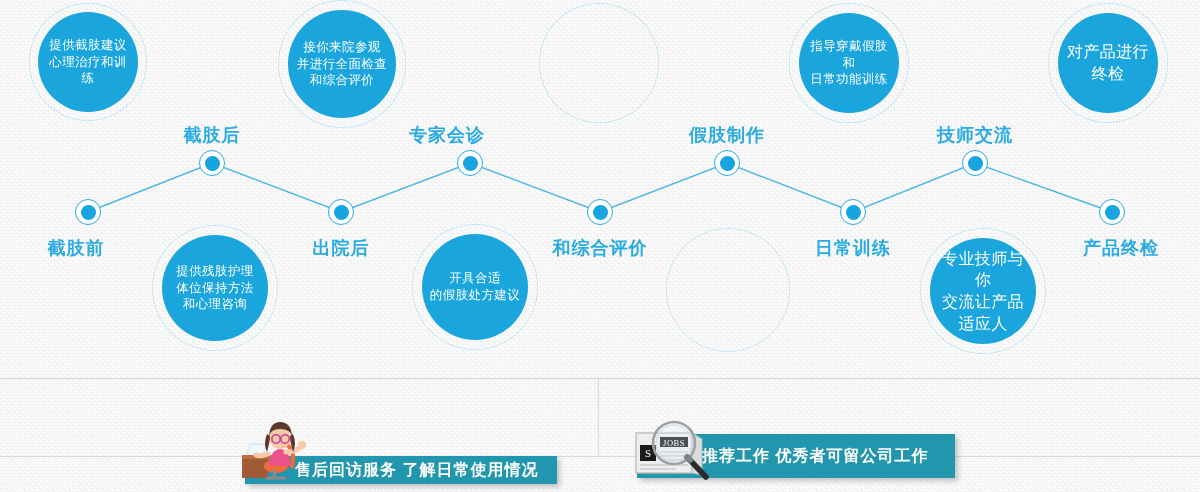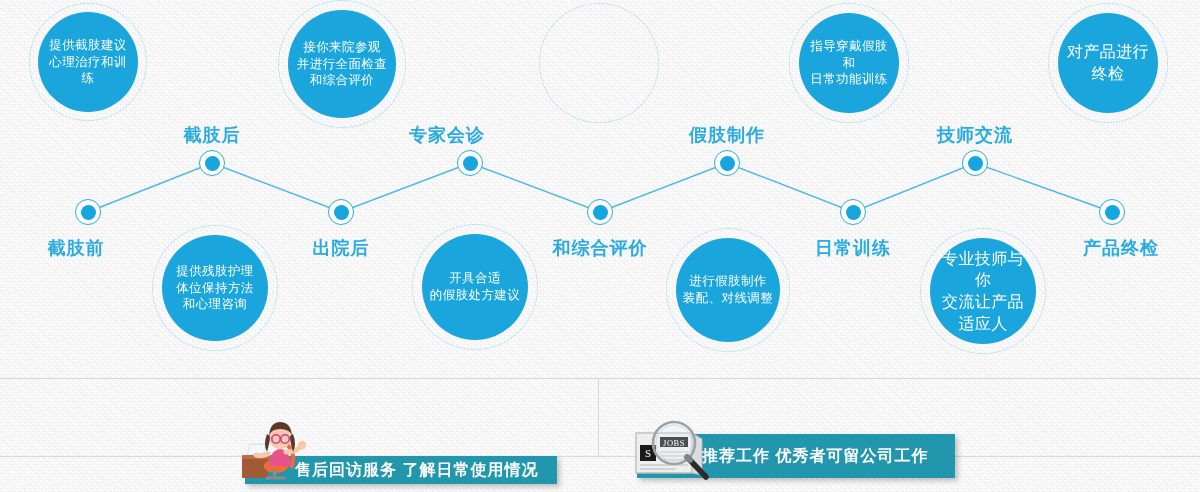--- a/index.html
+++ b/index.html
@@ -124,22 +124,20 @@
   <div class="ring" style="left:152px;top:225px;width:126px;height:126px;"></div>
   <div class="bubble" style="left:162px;top:235px;width:106px;height:106px;">提供残肢护理
 体位保持方法
 和心理咨询</div>
 
   <div class="ring" style="left:412px;top:224px;width:126px;height:126px;"></div>
   <div class="bubble" style="left:422px;top:234px;width:106px;height:106px;">开具合适
 的假肢处方建议</div>
 
   <div class="ring" style="left:666px;top:228px;width:124px;height:124px;"></div>
-  <div class="bubble" style="left:676px;top:238px;width:104px;height:104px;">进行假肢制作
-装配、对线调整</div>
 
   <div class="ring" style="left:920px;top:228px;width:126px;height:126px;"></div>
   <div class="bubble" style="left:930px;top:238px;width:106px;height:106px;font-size:16px;">专业技师与你
 交流让产品适应人</div>
 
   <div class="node" style="left:75px;top:199px;">
       <i></i>
     </div>
   <div class="node-label" style="left:76px;top:236px;">截肢前</div>
 

